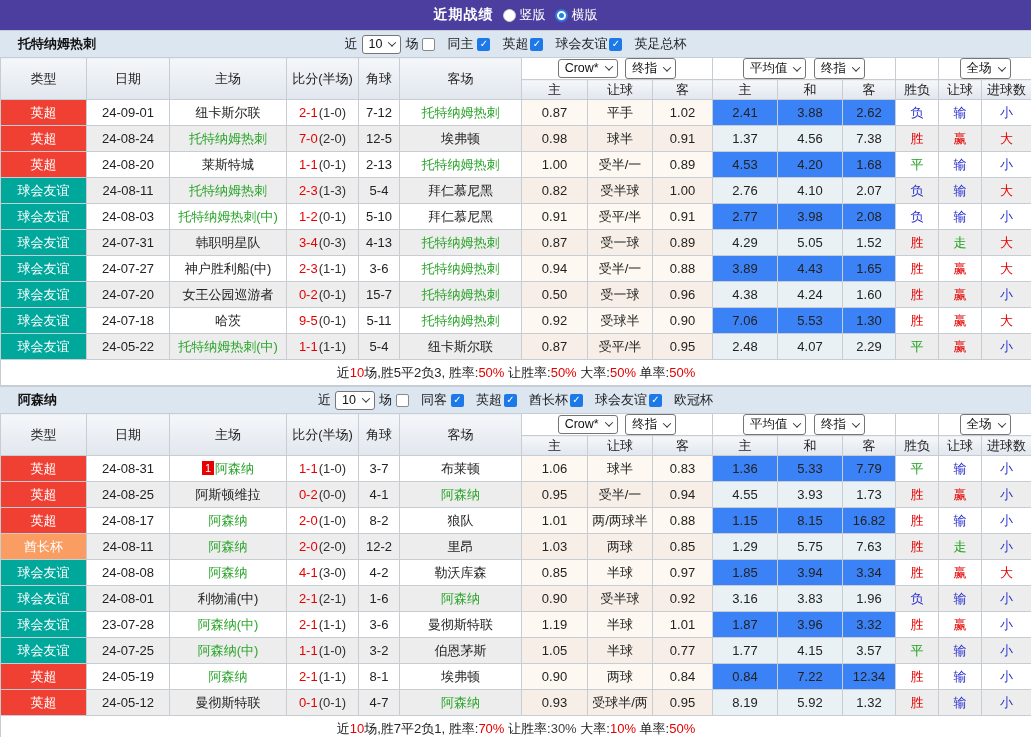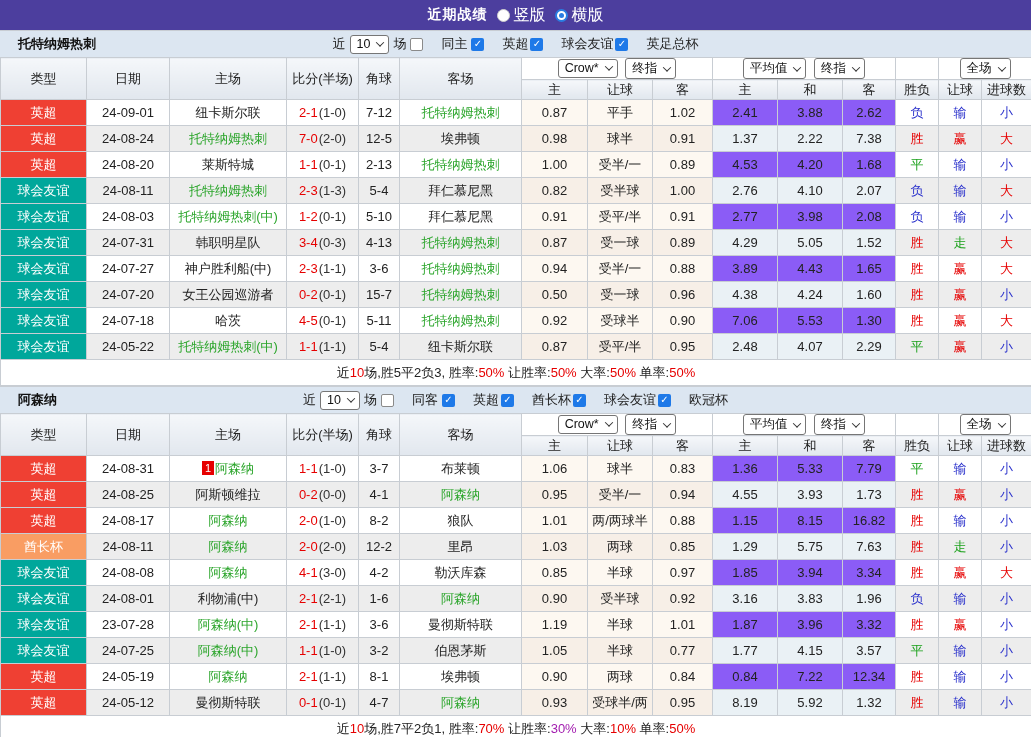--- a/index.html
+++ b/index.html
@@ -3,50 +3,50 @@
 <meta charset="utf-8">
 <style>
   *{box-sizing:border-box;margin:0;padding:0}
   html,body{background:#fff}
   body{width:1031px;font-family:"Liberation Sans","DejaVu Sans",sans-serif;font-size:13px;color:#222}
   .page{width:1031px}
 
   
   .topbar{height:30px;display:flex;align-items:center;justify-content:center;gap:9px;color:#fff}
   .topbar .title{font-weight:bold;font-size:14px;letter-spacing:1px}
-  .radio-wrap{display:inline-flex;align-items:center;gap:4px;cursor:pointer;font-size:16px}
+  .radio-wrap{display:inline-flex;align-items:center;gap:4px;cursor:pointer;font-size:13px}
   .radio{width:13px;height:13px;border-radius:50%;background:#fff;border:1px solid #cfcfcf;display:inline-block;position:relative}
   .radio.checked{border:2px solid #2a7de1}
   .radio.checked::after{content:"";position:absolute;left:50%;top:50%;width:5px;height:5px;margin:-2.5px 0 0 -2.5px;border-radius:50%;background:#2a7de1}
 
   
   .filterbar{height:27px;display:flex;align-items:center;position:relative;border-top:1px solid #c8cdd3}
   .team-name{position:absolute;left:18px;font-weight:bold;font-size:13px;color:#111}
   .filter-controls{margin:0 auto;display:flex;align-items:center;gap:4px;font-size:13px}
-  .cb-wrap{display:inline-flex;align-items:center;gap:18px;cursor:pointer}
+  .cb-wrap{display:inline-flex;align-items:center;gap:12px;cursor:pointer}
   .cb{width:13px;height:13px;border:1px solid #8a8a8a;background:#fff;border-radius:2px;display:inline-flex;align-items:center;justify-content:center;font-size:10px;line-height:1;color:#fff}
   .cb.checked{border-color:transparent;font-weight:bold}
 
   
   .select{display:inline-flex;align-items:center;justify-content:space-between;gap:7px;background:#fff;border:1px solid #767676;border-radius:3px;padding:1px 5px 1px 6px;font-size:12.5px;color:#111;cursor:pointer;min-height:19px}
   .chev{width:6px;height:6px;border-right:1.6px solid #333;border-bottom:1.6px solid #333;transform:rotate(45deg) translate(-1px,-1px);display:inline-block}
 
   
   table{border-collapse:collapse;width:1031px;table-layout:fixed;border:1px solid #9aa2ac}
   th,td{border:1px solid #c8cdd3;text-align:center;overflow:hidden;white-space:nowrap;font-weight:normal}
   thead th{background:linear-gradient(#f5f7fa,#e1e7ee);height:20px;font-size:13px;color:#222}
   thead th.dd-cell{background:#fff;height:22px}
   thead .dd-cell .select{margin:0 2px}
   tbody td{height:26px;font-size:13px}
   td.c-type{color:#fff}
   tr.odd  td.c-plain{background:#fff}
   tr.even td.c-plain{background:#ededed}
   tr.odd  td.c-ah{background:#fdf8f1}
   tr.even td.c-ah{background:#f7efe7}
-  tr.odd  td.c-eu{background:#8b5cf6}
+  tr.odd  td.c-eu{background:#3b82f6}
   tr.even td.c-eu{background:#eaf1f5}
   tr.odd  td.c-res{background:#fff}
   tr.even td.c-res{background:#ededed}
   .self{color:#2ba52b}
   .ft{color:#e60000}
   .ht{color:#333;margin-left:1px}
   .rank-badge{display:inline-block;background:#e60000;color:#fff;font-size:11px;line-height:14px;padding:0 3px;margin-right:1px;vertical-align:1px}
   .summary-row td{height:26px;background:#fff;font-size:13px;color:#222}
 </style>
 </head>
@@ -198,21 +198,21 @@
       <span class="ft">7-0</span><span class="ht">(2-0)</span>
     </td>
     <td class="c-plain">12-5</td>
     <td class="c-plain">
       <span>埃弗顿</span>
     </td>
     <td class="c-ah">0.98</td>
     <td class="c-ah">球半</td>
     <td class="c-ah">0.91</td>
     <td class="c-eu">1.37</td>
-    <td class="c-eu">2.22</td>
+    <td class="c-eu">4.56</td>
     <td class="c-eu">7.38</td>
     <td class="c-res"><span style="color: rgb(230, 0, 0);">胜</span></td>
     <td class="c-res"><span style="color: rgb(230, 0, 0);">赢</span></td>
     <td class="c-res"><span style="color: rgb(230, 0, 0);">大</span></td>
   </tr>
 
   <tr class="odd">
     <td class="c-type" style="background: rgb(239, 64, 51);">英超</td>
     <td class="c-plain">24-08-20</td>
     <td class="c-plain">
@@ -356,21 +356,21 @@
     <td class="c-res"><span style="color: rgb(43, 50, 204);">小</span></td>
   </tr>
 
   <tr class="odd">
     <td class="c-type" style="background: rgb(0, 167, 155);">球会友谊</td>
     <td class="c-plain">24-07-18</td>
     <td class="c-plain">
       <span>哈茨</span>
     </td>
     <td class="c-plain">
-      <span class="ft">4-5</span><span class="ht">(0-1)</span>
+      <span class="ft">9-5</span><span class="ht">(0-1)</span>
     </td>
     <td class="c-plain">5-11</td>
     <td class="c-plain">
       <span class="self">托特纳姆热刺</span>
     </td>
     <td class="c-ah">0.92</td>
     <td class="c-ah">受球半</td>
     <td class="c-ah">0.90</td>
     <td class="c-eu">7.06</td>
     <td class="c-eu">5.53</td>
@@ -749,19 +749,19 @@
     <td class="c-eu">8.19</td>
     <td class="c-eu">5.92</td>
     <td class="c-eu">1.32</td>
     <td class="c-res"><span style="color: rgb(230, 0, 0);">胜</span></td>
     <td class="c-res"><span style="color: rgb(43, 50, 204);">输</span></td>
     <td class="c-res"><span style="color: rgb(43, 50, 204);">小</span></td>
   </tr>
 </tbody>
       <tfoot>
         <tr class="summary-row">
-          <td colspan="15"><span>近</span><span style="color: rgb(230, 0, 0);">10</span><span>场,胜7平2负1, 胜率:</span><span style="color: rgb(230, 0, 0);">70%</span><span> 让胜率:</span><span style="color: #a21caf; margin-top: 7px;">30%</span><span> 大率:</span><span style="color: rgb(230, 0, 0);">10%</span><span> 单率:</span><span style="color: rgb(230, 0, 0);">50%</span></td>
+          <td colspan="15"><span>近</span><span style="color: rgb(230, 0, 0);">10</span><span>场,胜7平2负1, 胜率:</span><span style="color: rgb(230, 0, 0);">70%</span><span> 让胜率:</span><span style="color: #404040; margin-top: 7px;">30%</span><span> 大率:</span><span style="color: rgb(230, 0, 0);">10%</span><span> 单率:</span><span style="color: rgb(230, 0, 0);">50%</span></td>
         </tr>
       </tfoot>
     </table>
   </section>
 </div>
 </div>
 
 </body></html>

